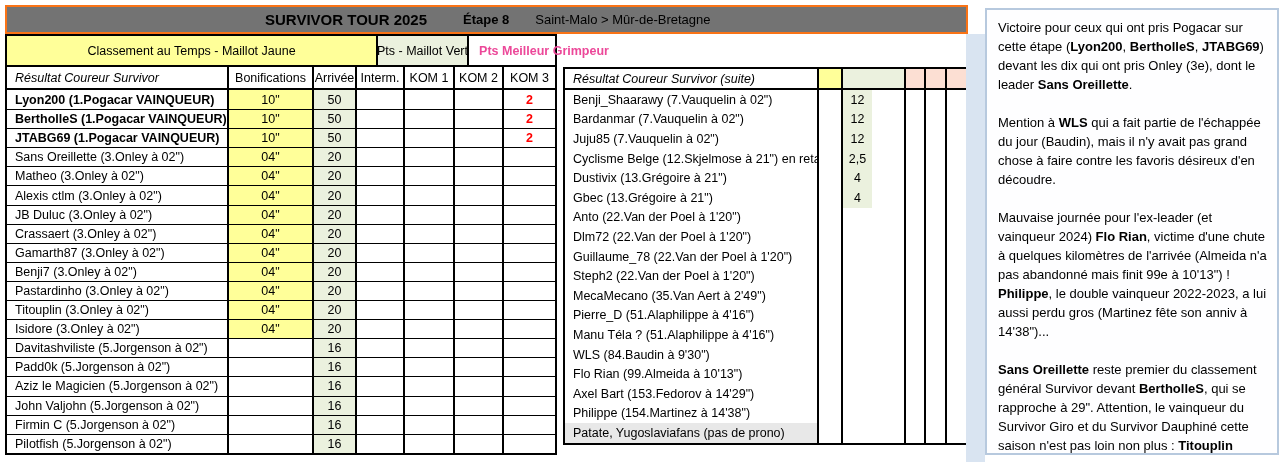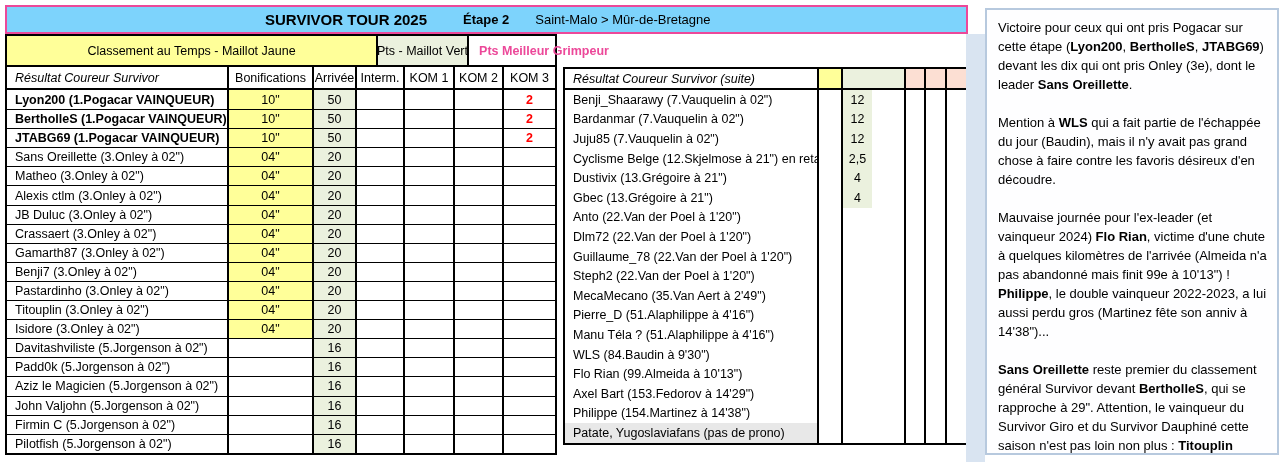--- a/index.html
+++ b/index.html
@@ -4,21 +4,21 @@
 <style>
   html,body{margin:0;padding:0;}
   body{
     width:1286px;height:462px;position:relative;background:#ffffff;
     font-family:"Liberation Sans",sans-serif;color:#000;
     -webkit-font-smoothing:antialiased;
   }
   
   .title-bar{
     position:absolute;left:5px;top:5px;width:959px;height:25px;
-    background:#7dd3fc;border:2px solid #ec4899;
+    background:#737373;border:2px solid #f97316;
     display:flex;align-items:center;white-space:nowrap;
   }
   .tb-title{margin-left:258px;font-weight:bold;font-size:15px;}
   .tb-stage{margin-left:36px;font-weight:bold;font-size:13px;}
   .tb-route{margin-left:26px;font-size:13px;}
   
   .tbl{position:absolute;border:2px solid #000;background:#fff;}
   .row{display:flex;box-sizing:border-box;}
   .cell{
     box-sizing:border-box;flex:0 0 auto;font-size:12.5px;
@@ -72,21 +72,21 @@
     box-sizing:border-box;background:#FEFEFF;border:2px solid #B7C9DE;
     padding:8px 10px 6px 11px;overflow:hidden;
   }
   .commentary-panel p{margin:0 0 19px 0;font-size:13px;line-height:19px;}
 </style>
 </head>
 <body>
 
 <div class="title-bar">
   <span class="tb-title">SURVIVOR TOUR 2025</span>
-  <span class="tb-stage">Étape 2</span>
+  <span class="tb-stage">Étape 8</span>
   <span class="tb-route">Saint-Malo &gt; Mûr-de-Bretagne</span>
 </div>
 
 <div class="tbl left-table">
   <div class="row l-grouphdr">
     <div class="cell g1 yellow">Classement au Temps - Maillot Jaune</div>
     <div class="cell g2 green bl">Pts - Maillot Vert</div>
     <div class="cell g3 bl">Pts Meilleur Grimpeur</div>
   </div>
   <div class="row l-colhdr">

